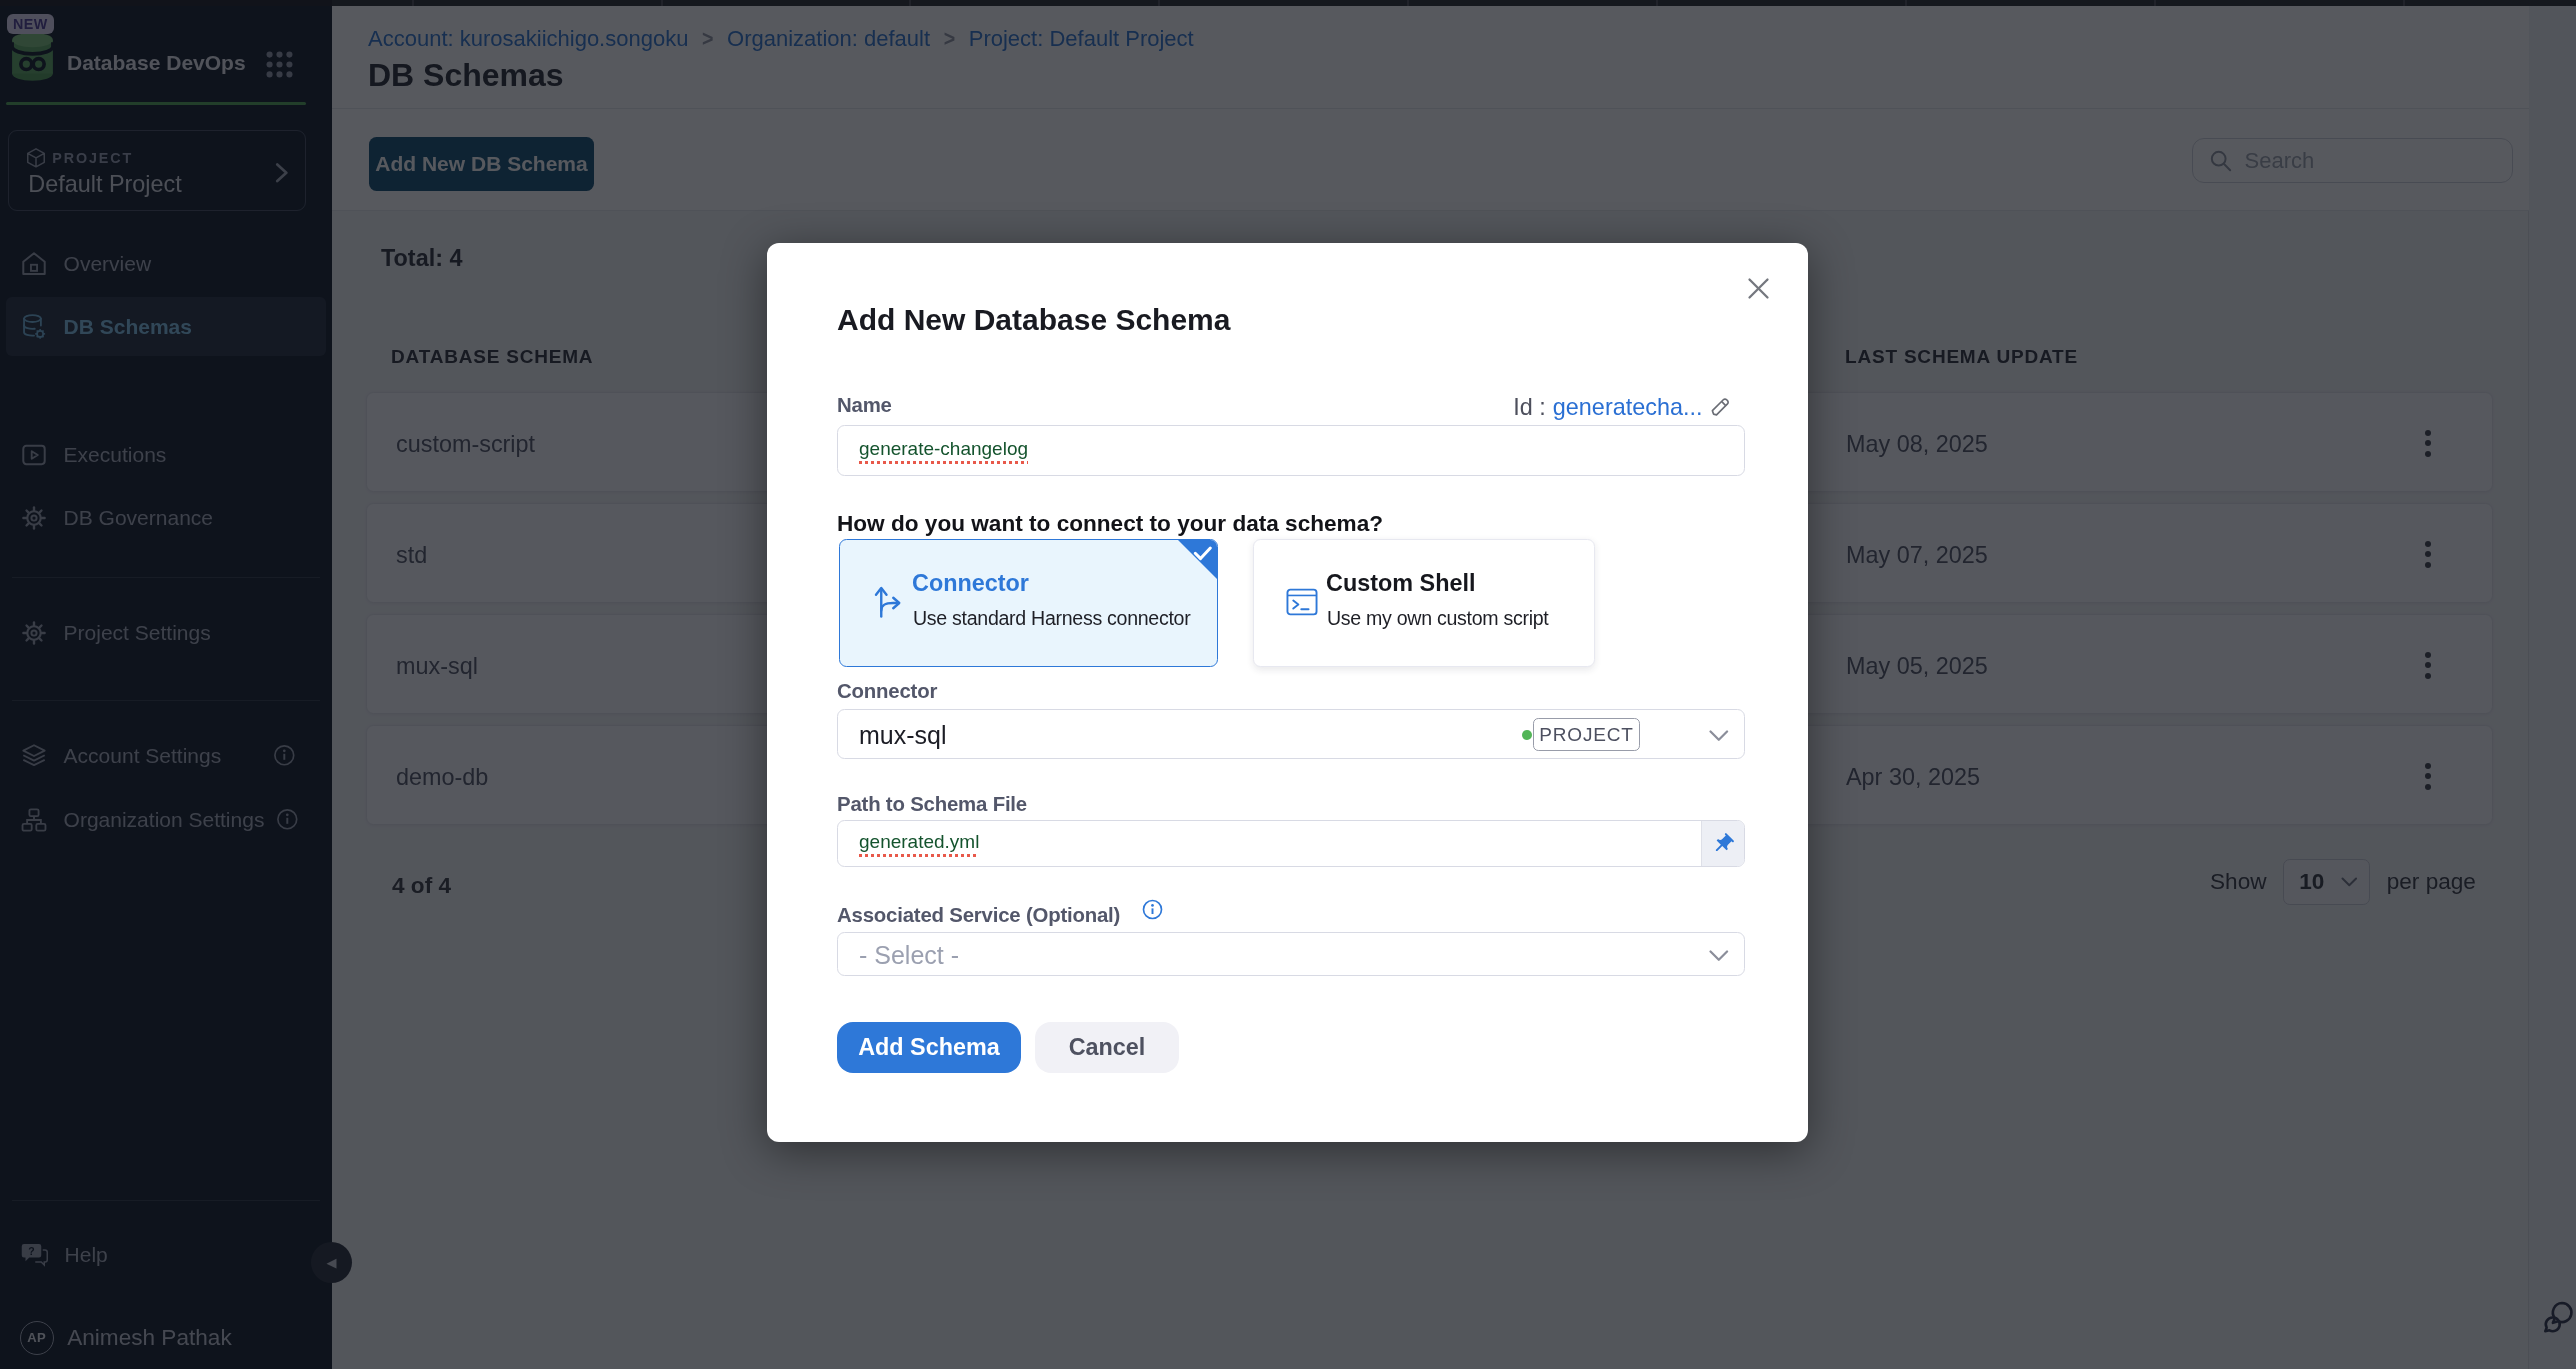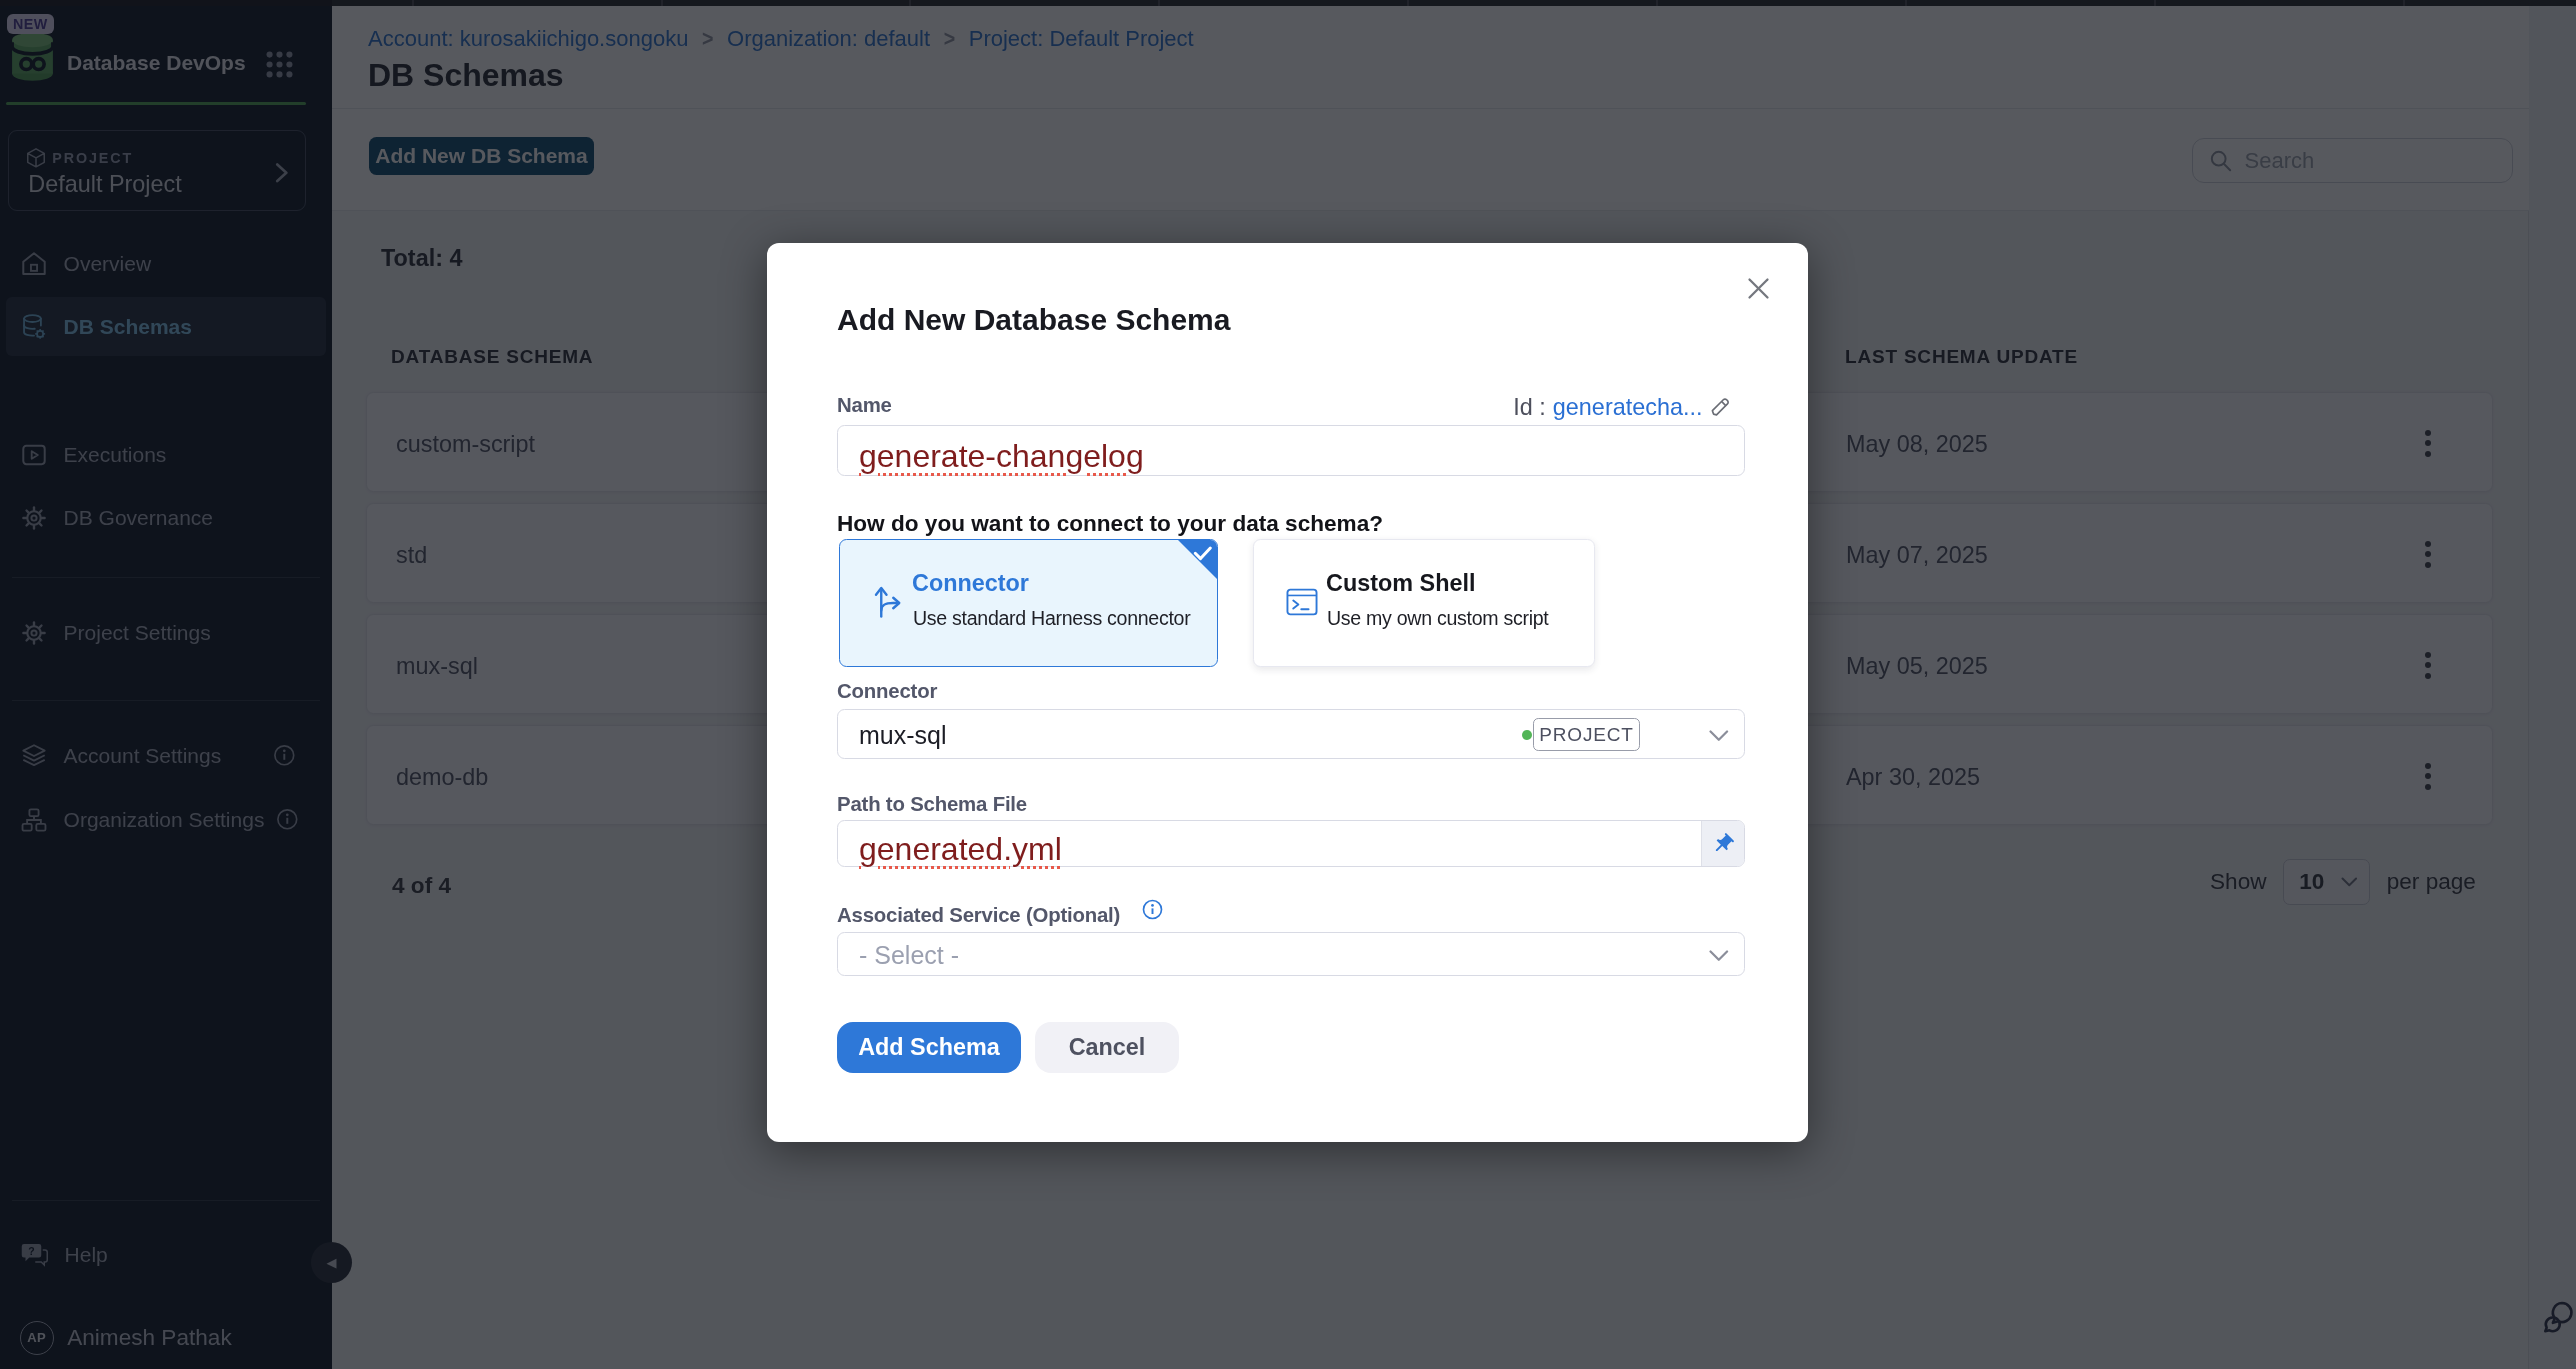--- a/index.html
+++ b/index.html
@@ -41,21 +41,21 @@
 
   
   .main { left:332px; top:6px; width:2244px; height:1363px; background:#F2F3F6; z-index:1; }
   .right-rail { position:absolute; right:0; top:0; width:48px; height:1363px; background:#EFF0F3; border-left:0.8px solid #DADCE2; }
   .hdr { position:absolute; left:0; top:0; width:2197px; height:103px; background:#FFFFFF; border-bottom:0.8px solid #E4E6EC; }
   .crumbs { position:absolute; left:36px; top:19.6px; font-size:22px; color:#2A72CF; display:flex; gap:13.6px; align-items:center; }
   .crumbs .sep { color:#8F94A2; font-size:19.6px; font-weight:bold; transform:scaleY(1.15); }
   .crumbs a { color:#2A72CF; text-decoration:none; cursor:pointer; }
   .page-title { position:absolute; left:36px; top:51px; font-size:32px; font-weight:bold; color:#24272F; }
   .toolbar { position:absolute; left:0; top:103px; width:2197px; height:102px; background:#FFFFFF; border-bottom:0.8px solid #E4E6EC; }
-  .add-btn { position:absolute; left:37px; top:28px; width:225px; height:38px; background:#0c4a6e; border:none; border-radius:7.5px; color:#fff; font-size:21px; font-weight:bold; font-family:inherit; cursor:pointer; white-space:nowrap; }
+  .add-btn { position:absolute; left:37px; top:28px; width:225px; height:54px; background:#0c4a6e; border:none; border-radius:7.5px; color:#fff; font-size:21px; font-weight:bold; font-family:inherit; cursor:pointer; white-space:nowrap; }
   .search-box { position:absolute; left:1860px; top:29px; width:321px; height:45px; border:1.1px solid #CDD0D9; border-radius:12px; display:flex; align-items:center; }
   .search-box svg { margin-left:15px; }
   .search-box input { border:none; outline:none; background:transparent; margin-left:10.6px; font-size:22px; color:#3a3d47; width:226px; font-family:inherit; }
   .search-box input::placeholder { color:#9AA0AC; }
   .total { position:absolute; left:49px; top:239px; font-size:23.4px; font-weight:bold; color:#2B2E37; }
   .col-hdr { position:absolute; top:340px; font-size:19px; font-weight:bold; color:#2B2E37; letter-spacing:0.8px; }
   .col-hdr.c1 { left:59px; }
   .col-hdr.c2 { left:1513px; }
   .row-card { position:absolute; left:34px; width:2127px; height:100px; background:#FCFCFE; border:0.8px solid #E3E4EB; border-radius:7.5px; box-shadow:0 0.8px 3px rgba(40,41,61,.06); cursor:pointer; }
   .row-card .rname { position:absolute; left:29px; top:38px; font-size:23.4px; color:#4E5263; }
@@ -72,21 +72,21 @@
   
   .backdrop { left:0; top:0; width:2576px; height:1369px; background:rgba(15,19,25,.70); z-index:10; }
   .modal { left:767px; top:243px; width:1041px; height:899px; background:#fff; border-radius:12px; box-shadow:0 9px 45px rgba(0,0,0,.45); z-index:11; }
   .close-x { position:absolute; right:36px; top:32px; width:27px; height:27px; background:none; border:none; cursor:pointer; }
   .m-title { position:absolute; left:70px; top:60px; font-size:30px; font-weight:bold; color:#191A21; }
   .f-label { position:absolute; font-size:20.4px; color:#53576A; font-weight:bold; letter-spacing:-0.2px; }
   .id-row { position:absolute; right:76px; top:151px; display:flex; align-items:center; gap:7px; }
   .id-prefix { font-size:23.4px; color:#4D4F5C; }
   .id-link { font-size:23.4px; color:#2A6FD3; text-decoration:none; cursor:pointer; }
   .t-input { position:absolute; left:70px; width:908px; border:1.5px solid #D8DAE4; border-radius:7.5px; background:#fff; }
-  .t-input .val { position:absolute; left:21px; font-size:32px; color:#7f1d1d; white-space:pre; }
+  .t-input .val { position:absolute; left:21px; font-size:19px; color:#14532d; white-space:pre; }
   .misspell { text-decoration:underline dotted #E8594A 2.6px; text-underline-offset:6px; }
   .m-heading { position:absolute; left:70px; top:268px; font-size:22.6px; font-weight:bold; color:#121318; }
   .opt-card { position:absolute; top:296px; height:128px; border-radius:7.5px; cursor:pointer; }
   .opt-card.selected { left:72px; width:379px; background:#E9F5FD; border:1.9px solid #2E78D8; overflow:hidden; }
   .opt-card.plain { left:486px; width:342px; background:#fff; border:1.1px solid #E7E8F0; box-shadow:0 2.3px 7.5px rgba(40,41,61,.10); }
   .opt-icon { position:absolute; left:32px; top:42px; width:32px; height:36px; }
   .opt-title { position:absolute; left:72px; top:30px; font-size:23.4px; font-weight:bold; }
   .opt-card.selected .opt-title { color:#2E78D8; }
   .opt-card.plain .opt-title { color:#16171D; }
   .opt-desc { position:absolute; left:73px; top:67px; font-size:19.6px; letter-spacing:-0.3px; color:#1E1F26; white-space:nowrap; }

